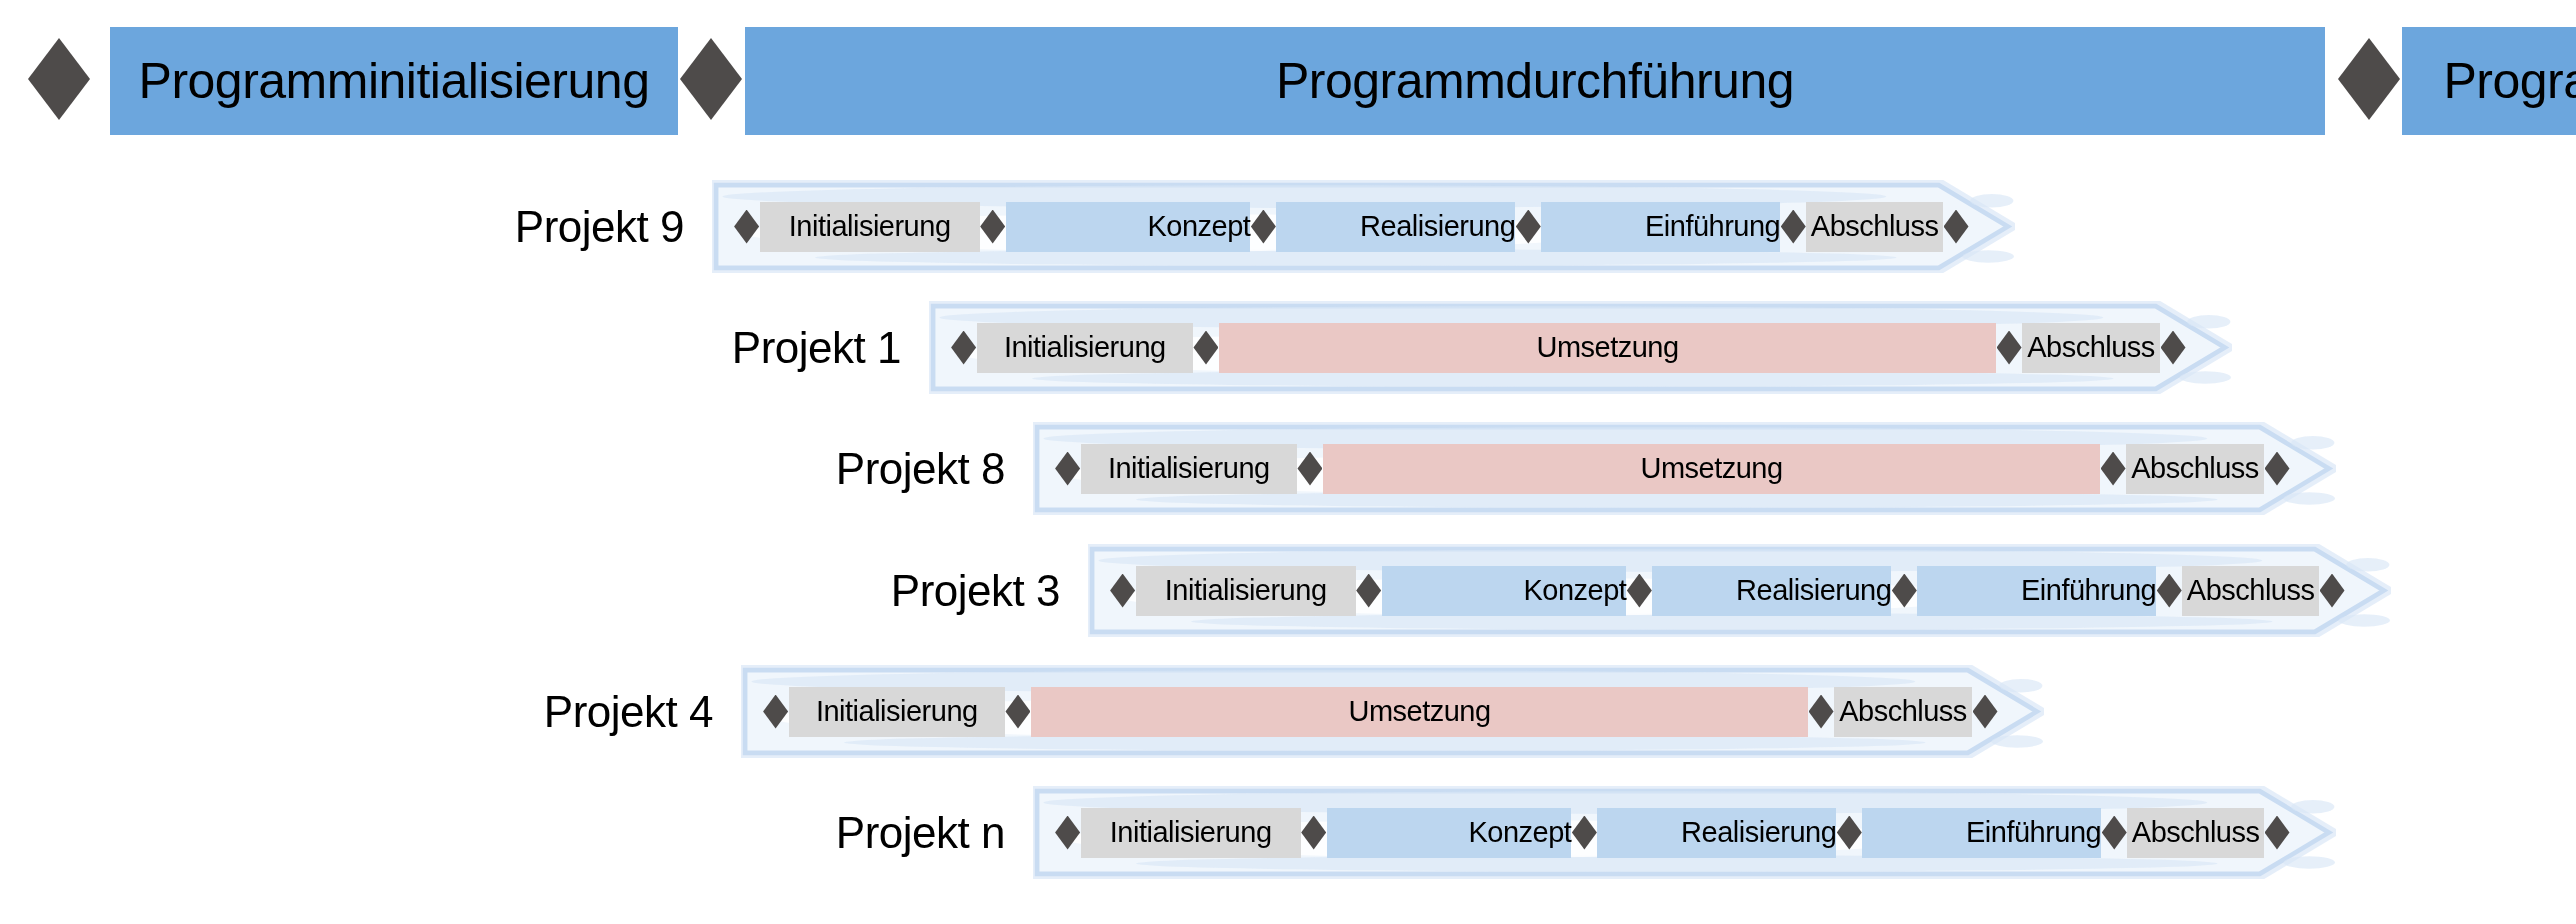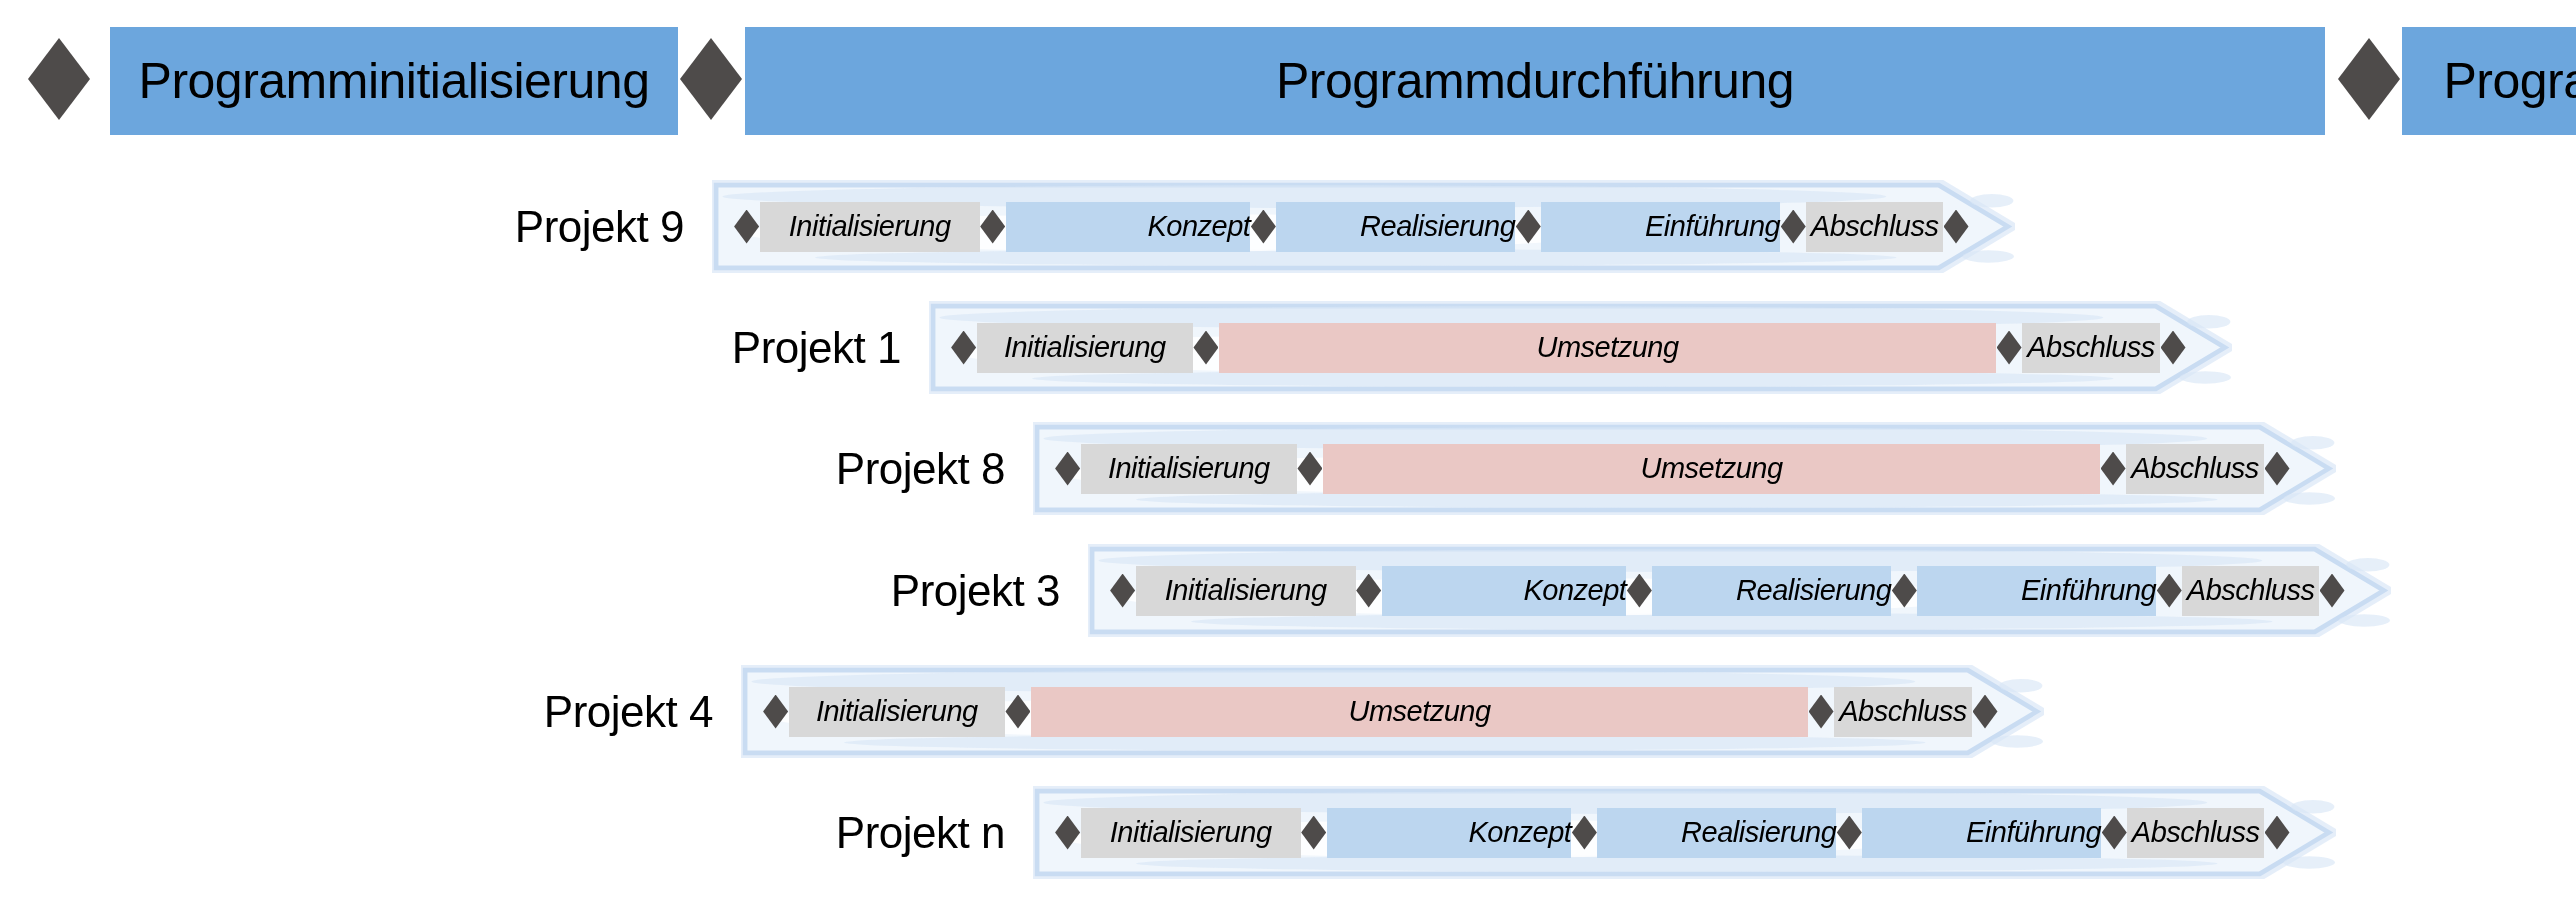--- a/index.html
+++ b/index.html
@@ -20,21 +20,21 @@
   .arrow-svg{position:absolute;left:0;top:0;width:1303px;height:93px;}
   .arw-halo{fill:none;stroke:var(--arrow-halo);stroke-width:26;opacity:.8;}
   .arw-main{fill:var(--arrow-fill);stroke:var(--arrow-stroke);stroke-width:9;}
   .arw-wash{fill:var(--arrow-wash);opacity:.65;}
   .arw-white{fill:#ffffff;opacity:.85;}
   .segs{position:absolute;left:0;top:0;width:1303px;height:93px;box-sizing:border-box;
         padding:0 46px 0 21.6px;display:flex;align-items:center;}
   .dm{flex:0 0 25px;width:25px;height:34px;margin:0 0.5px;background:var(--milestone-diamond);
       clip-path:polygon(50% 0,100% 50%,50% 100%,0 50%);}
   .ph{height:50px;flex-basis:0;display:flex;align-items:center;justify-content:center;
-      font-size:29px;letter-spacing:-0.5px;white-space:nowrap;overflow:visible;font-style:italic;}
+      font-size:29px;letter-spacing:-0.5px;white-space:nowrap;overflow:visible;}
   .ph.gray{background:var(--phase-gray);}
   .ph.blue{background:var(--phase-blue);justify-content:flex-end;}
   .ph.pink{background:var(--phase-pink);}
 </style>
 </head>
 <body>
 
 <div class="canvas">
 
   <div class="dm-header" style="left:28px"></div>

